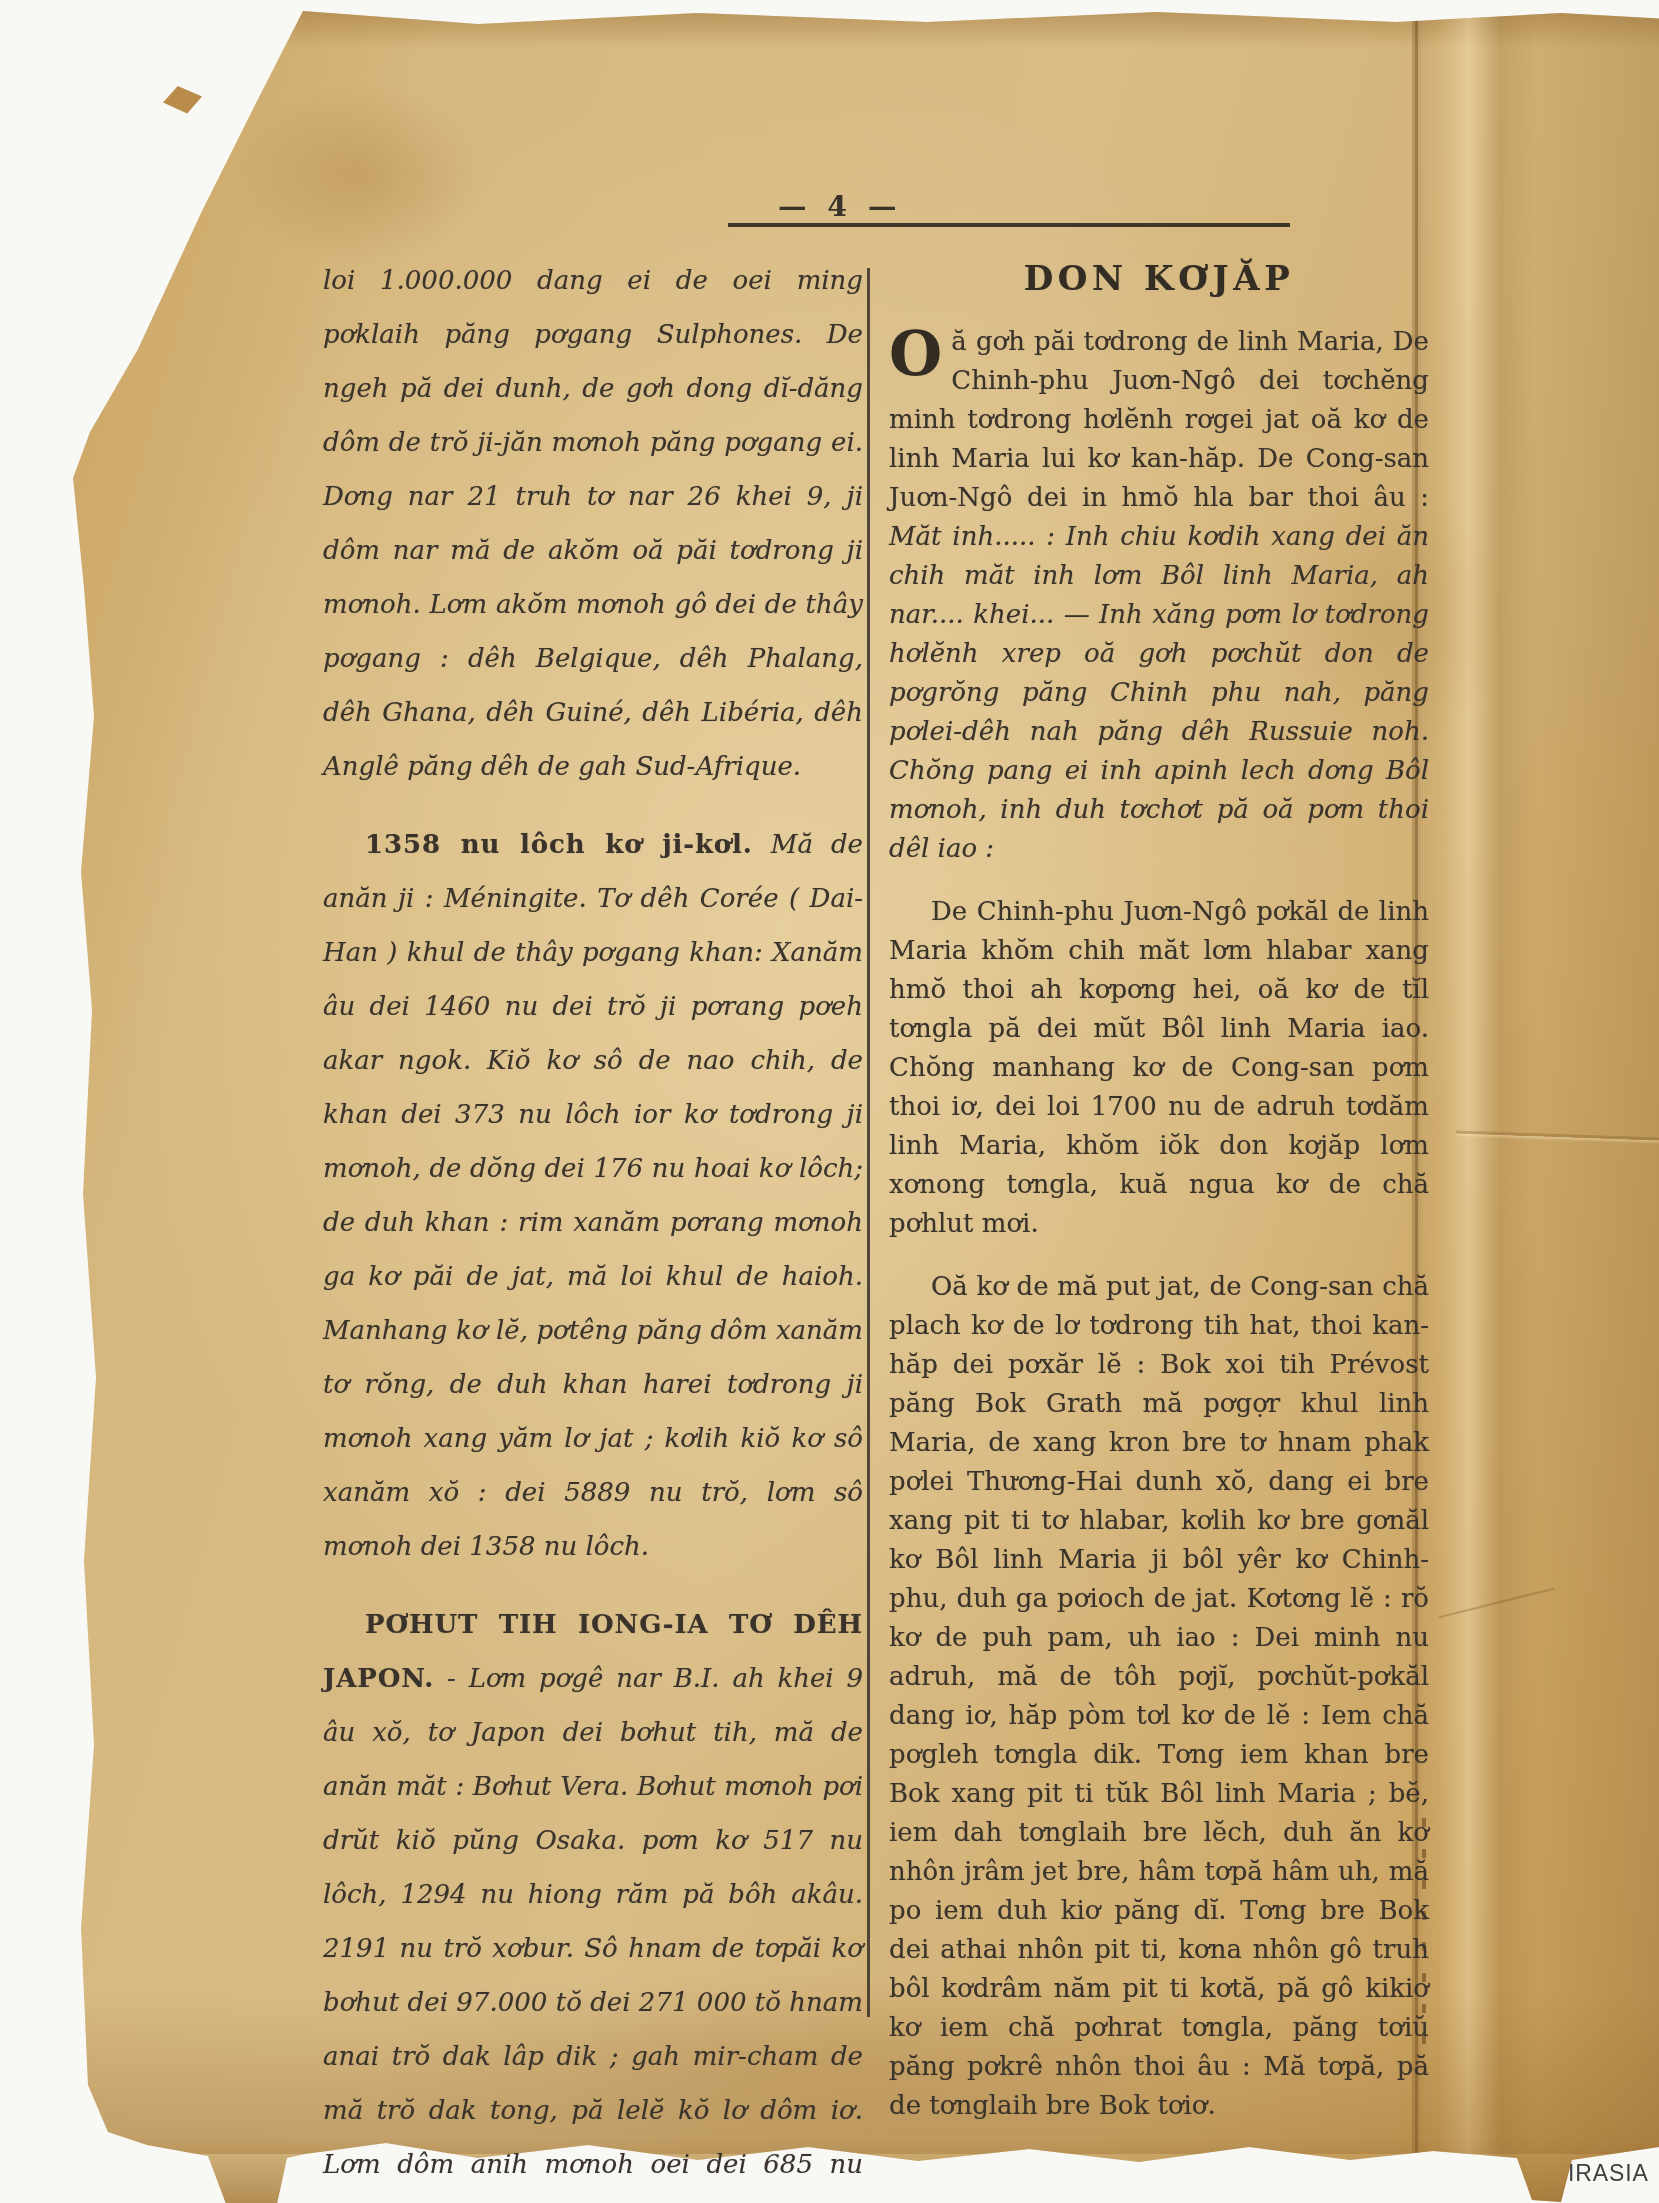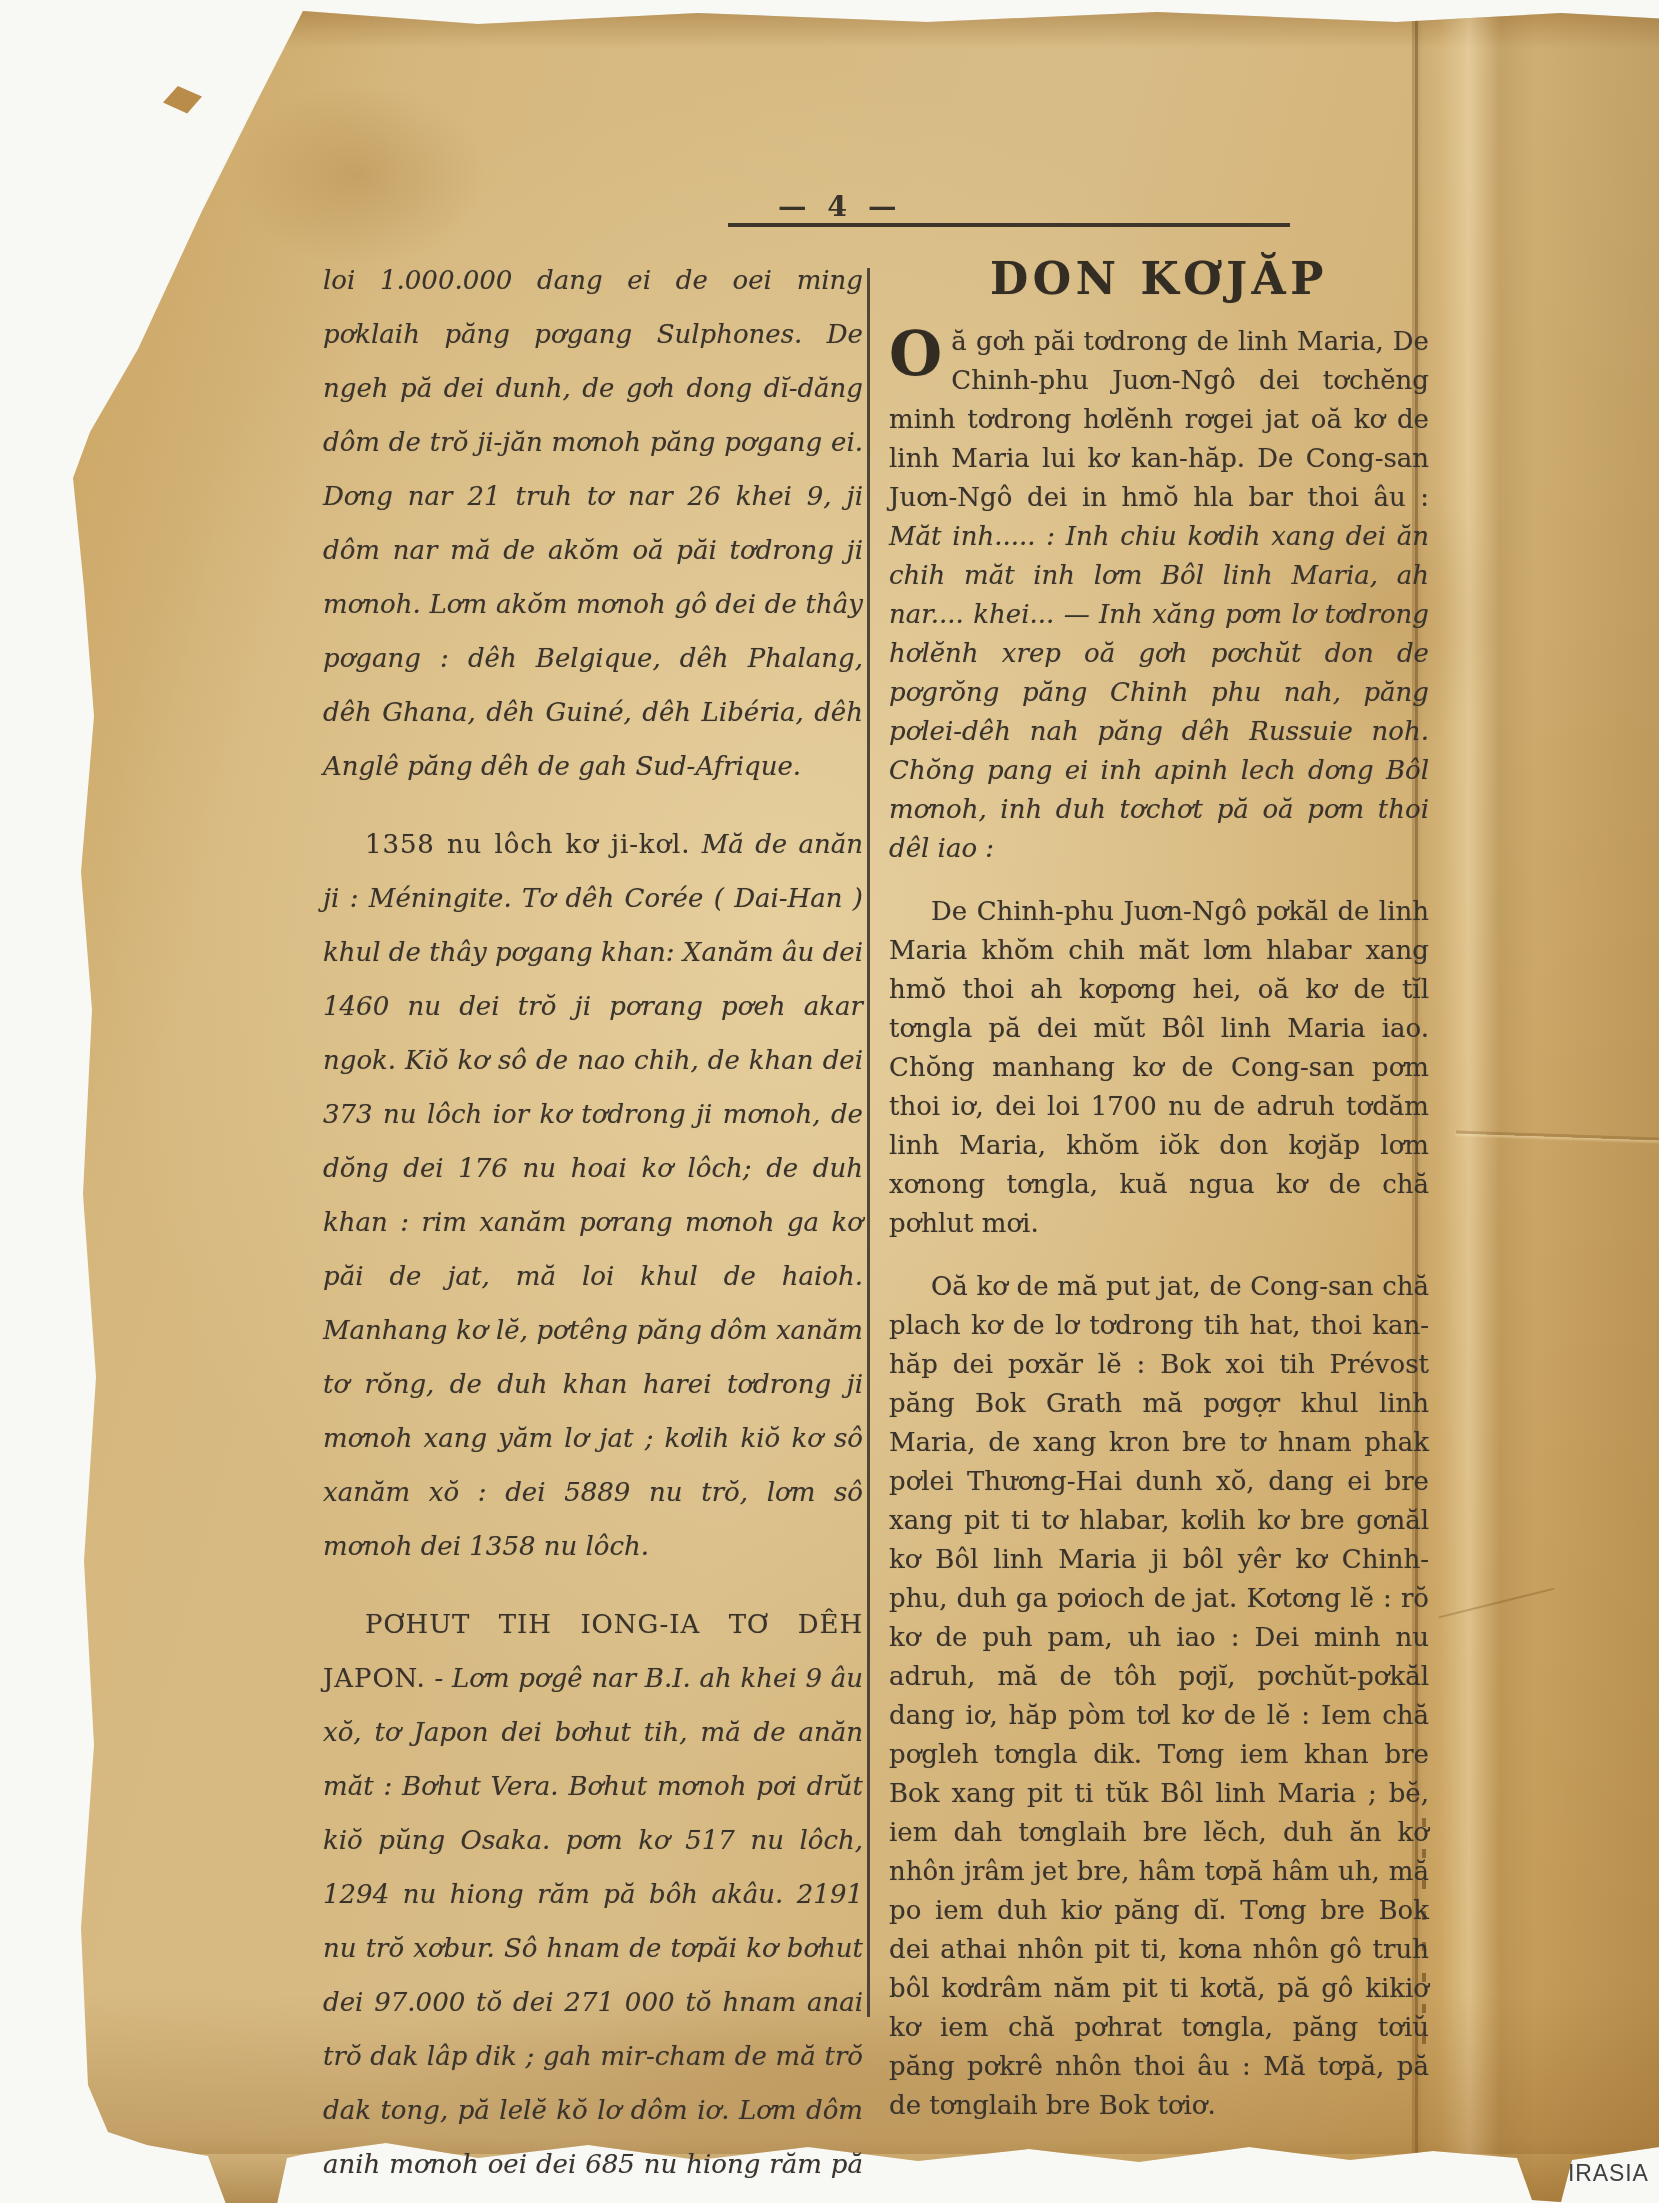--- a/index.html
+++ b/index.html
@@ -54,26 +54,26 @@
   .header-rule{position:absolute;left:728px;top:223px;width:562px;height:3.7px;background:#3e362b;}
   .col-divider{position:absolute;left:867px;top:268px;width:2.8px;height:1749px;background:rgba(62,54,43,.88);}
 
   .text-col{position:absolute;color:#3a332b;text-shadow:0 0 0.9px rgba(58,51,42,.35);}
   .left-col{left:323px;top:253px;width:540px;font-size:26px;line-height:54px;}
   .right-col{left:889px;top:259px;width:540px;font-size:26px;line-height:39px;}
 
   .para{margin:0 0 24px 0;text-align:justify;}
   .para.indent{text-indent:42px;}
   .left-col .para{font-style:italic;}
-  .seg-bold{font-weight:400;font-style:normal;letter-spacing:0.9px;margin-top:8px;}
+  .seg-bold{font-weight:700;font-style:normal;letter-spacing:0.9px;margin-top:8px;}
   .seg-italic{font-style:italic;}
   .seg-roman{font-style:normal;}
   .seg-dropcap{float:left;font-size:61px;line-height:51px;font-weight:700;font-style:normal;margin:5.5px 9.2px 0 0;color:#332c22;}
 
-  .rtitle1{font-size:44px;font-weight:700;letter-spacing:4.6px;text-align:center;margin:0 0 24px 0;color:#332d24;}
+  .rtitle1{font-size:34px;font-weight:700;letter-spacing:4.6px;text-align:center;margin:0 0 24px 0;color:#332d24;}
   .rtitle2{font-size:37px;font-weight:700;letter-spacing:6.4px;text-align:center;margin:0 0 31px 0;color:#332d24;}
 
   .ornament{width:154px;border-top:4.6px dotted #443c30;margin:26px 0 0 349px;height:0;}
 
   .watermark{
     position:absolute;left:1568px;top:2160px;
     font-family:"Liberation Sans", sans-serif;
     font-size:23px;color:#404040;letter-spacing:0.9px;
   }
 </style>

